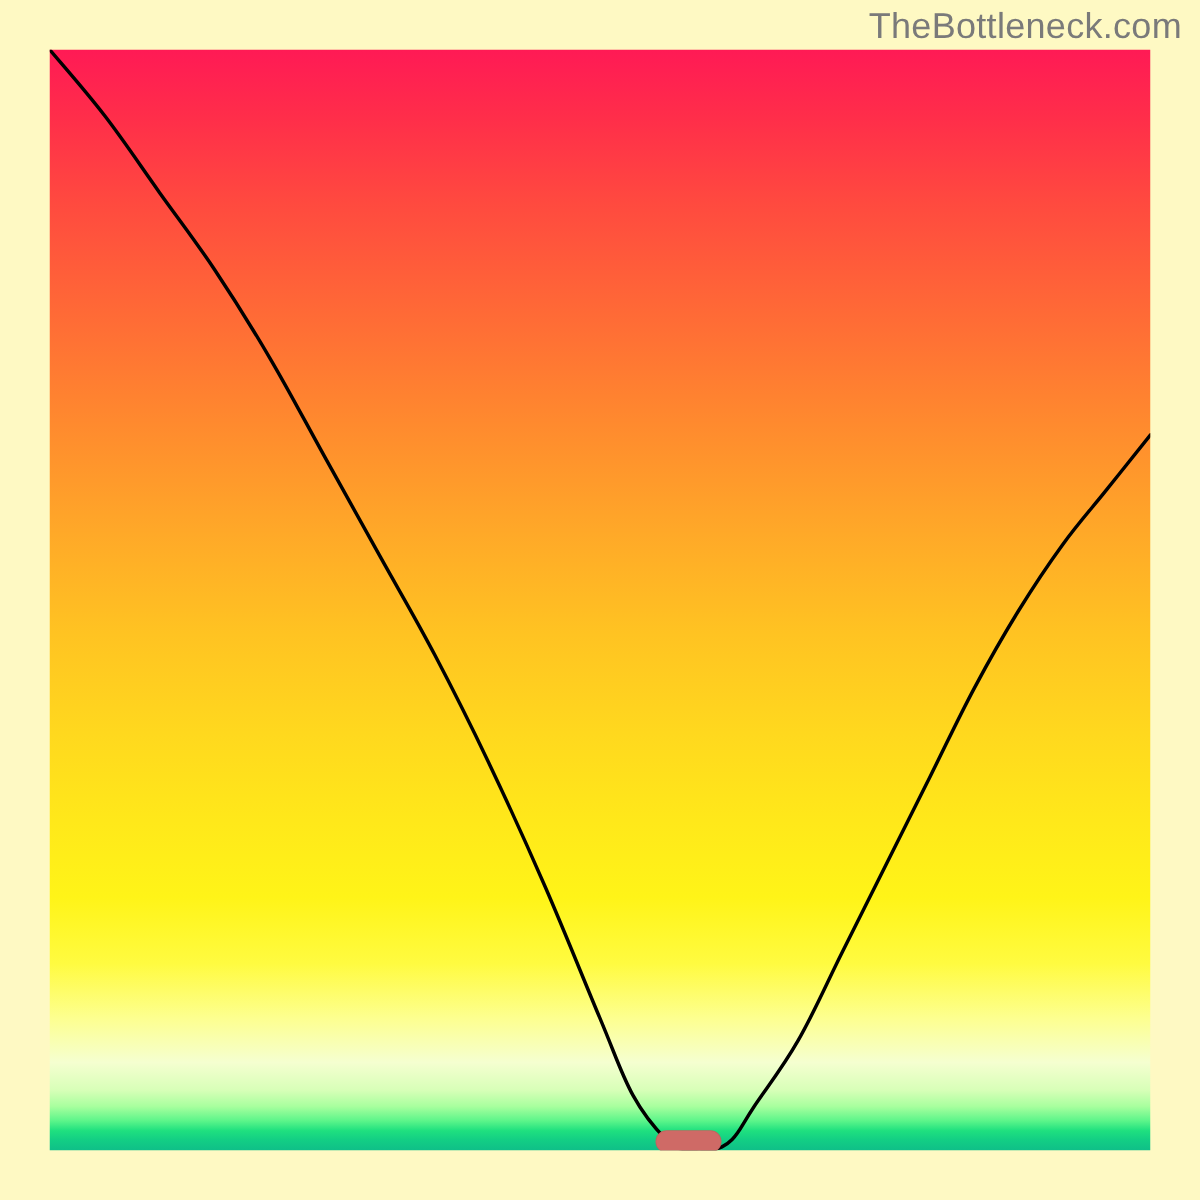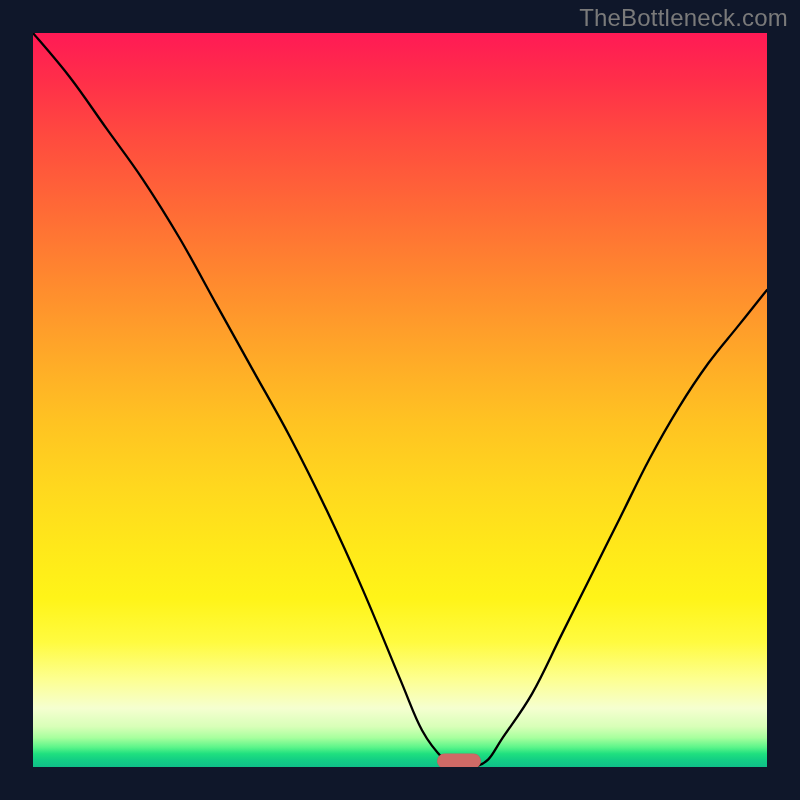--- a/index.html
+++ b/index.html
@@ -8,21 +8,21 @@
     width: 800px;
     height: 800px;
     background: #000;
     overflow: hidden;
     font-family: Arial, Helvetica, sans-serif;
   }
   .stage {
     position: relative;
     width: 800px;
     height: 800px;
-    background: #0f172a;
+    background: #fef9c3;
   }
   .watermark {
     position: absolute;
     top: 4px;
     right: 12px;
     color: #7a7a7a;
     font-size: 24px;
     font-weight: 500;
     letter-spacing: 0.2px;
     z-index: 30;

